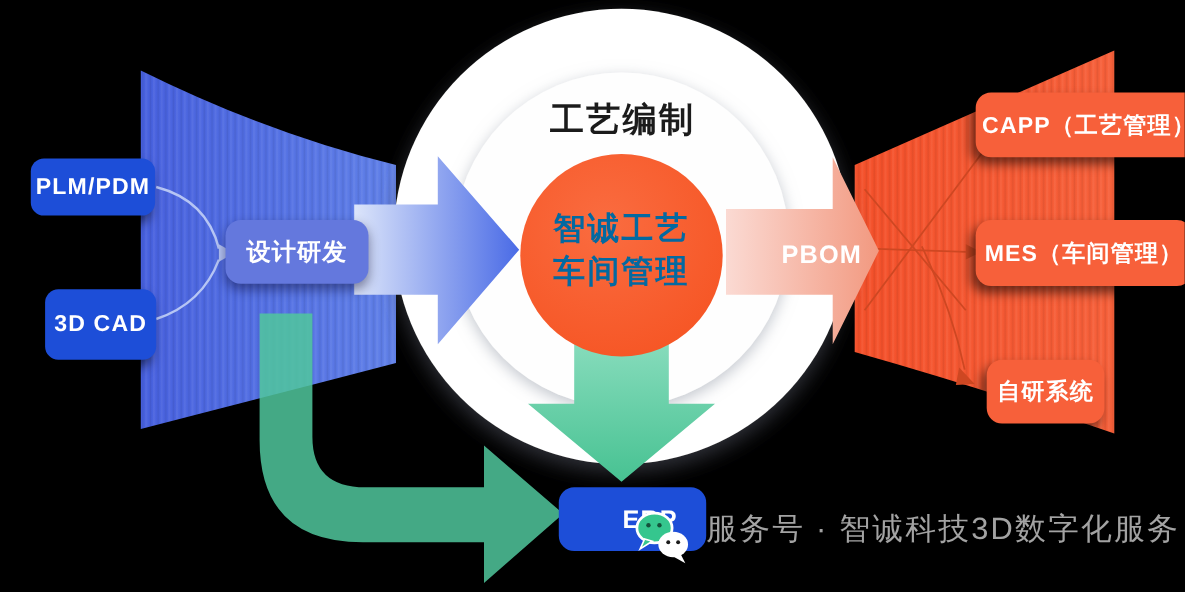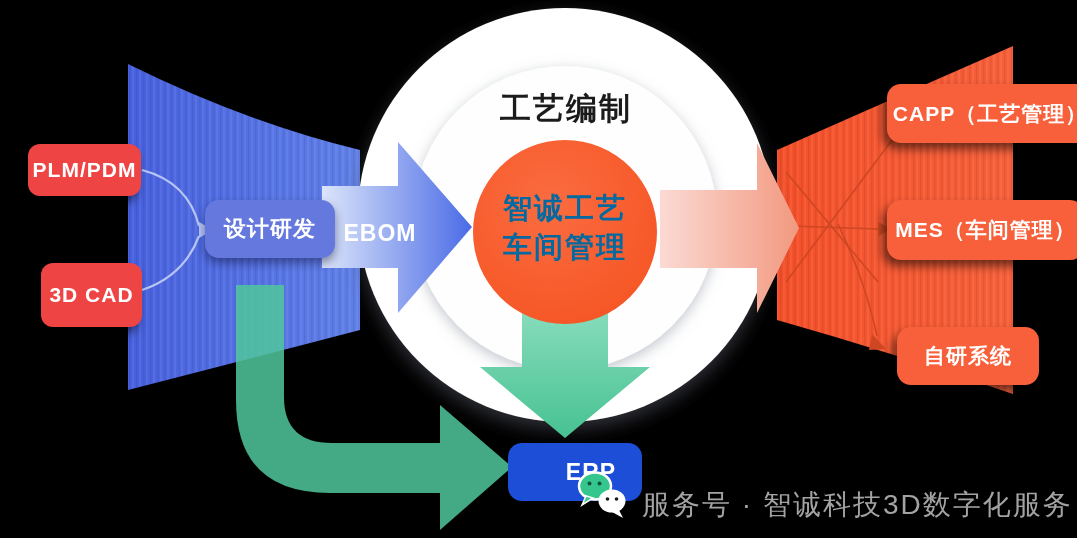--- a/index.html
+++ b/index.html
@@ -8,38 +8,38 @@
     font-family:"Liberation Sans","DejaVu Sans",sans-serif;
     margin-left:20px;
   }
   #stage svg.layer{position:absolute;left:0;top:0;}
   .box{
     position:absolute;display:flex;align-items:center;justify-content:center;
     color:#fff;font-weight:bold;border-radius:12px;
     box-shadow:-4px 6px 10px rgba(0,0,0,0.55);
     letter-spacing:1px;white-space:nowrap;
   }
-  .blue-box{background:#ef4444;}
+  .blue-box{background:#1d4ed8;}
   .red-box{background:#F7603A;}
   .green-box{background:#1d4ed8;padding-left:32px;}
   .label{
     position:absolute;color:#fff;font-weight:bold;text-align:center;
     letter-spacing:1px;white-space:nowrap;
   }
   #ring-title{
     position:absolute;left:446px;top:88px;width:200px;text-align:center;
     font-size:31px;font-weight:bold;color:#1b1b1b;letter-spacing:2px;
   }
   #core-text{
     position:absolute;left:445px;top:189px;width:200px;text-align:center;
     font-size:29px;line-height:39px;font-weight:bold;color:#0369a1;letter-spacing:2px;
   }
   #footer{
     position:absolute;left:556px;top:462px;height:62px;
-    display:flex;align-items:flex-end;
+    display:flex;align-items:flex-start;
   }
   #footer .wx-text{
     margin-left:10px;font-size:28px;color:#A3A3A3;letter-spacing:2px;white-space:nowrap;
   }
 </style>
 </head>
 <body>
 
 <div id="stage">
 
@@ -122,30 +122,30 @@
     <circle cx="545" cy="232" r="92" fill="url(#gCore)"></circle>
   </svg>
 
   <div id="ring-title">工艺编制</div>
 
   <div id="core-text">
     <div>智诚工艺</div>
     <div>车间管理</div>
   </div>
 
-  <div class="label" style="left:305px;top:220px;width:110px;font-size:23px;">EBOM</div>
 
+  <div class="label" style="left:672px;top:218px;width:110px;font-size:23px;">PBOM</div>
 
   <div class="box blue-box" style="left:8px;top:144px;width:113px;height:52px;font-size:21px;">PLM/PDM</div>
   <div class="box blue-box" style="left:21px;top:263px;width:101px;height:64px;font-size:21px;">3D CAD</div>
   <div class="box" style="left:185px;top:200px;width:130px;height:58px;font-size:22px;background:#6478DD;border-radius:14px;box-shadow:0 5px 10px rgba(10,10,50,0.45);">设计研发</div>
 
   <div class="box red-box" style="left:867px;top:84px;width:206px;height:59px;font-size:21px;border-radius:14px;">CAPP（工艺管理）</div>
   <div class="box red-box" style="left:867px;top:200px;width:197px;height:60px;font-size:21px;border-radius:14px;">MES（车间管理）</div>
-  <div class="box red-box" style="left:877px;top:327px;width:142px;height:58px;font-size:21px;border-radius:14px;">自研系统</div>
+  <div class="box red-box" style="left:877px;top:327px;width:107px;height:58px;font-size:21px;border-radius:14px;">自研系统</div>
 
   <div class="box green-box" style="left:488px;top:443px;width:102px;height:58px;font-size:23px;border-radius:14px;box-shadow:none;">ERP</div>
 
   <div id="footer">
     <svg width="56" height="56" viewBox="0 0 56 56">
       <ellipse cx="19" cy="18" rx="16" ry="13.5" fill="#35C68E" stroke="#fff" stroke-width="2.5"></ellipse>
       <path d="M10,28 L6,37 L17,30 Z" fill="#35C68E" stroke="#fff" stroke-width="1.5"></path>
       <circle cx="13.5" cy="15.5" r="2" fill="#14523B"></circle>
       <circle cx="23.5" cy="15.5" r="2" fill="#14523B"></circle>
       <ellipse cx="36" cy="33" rx="13.5" ry="11.5" fill="#ffffff"></ellipse>

